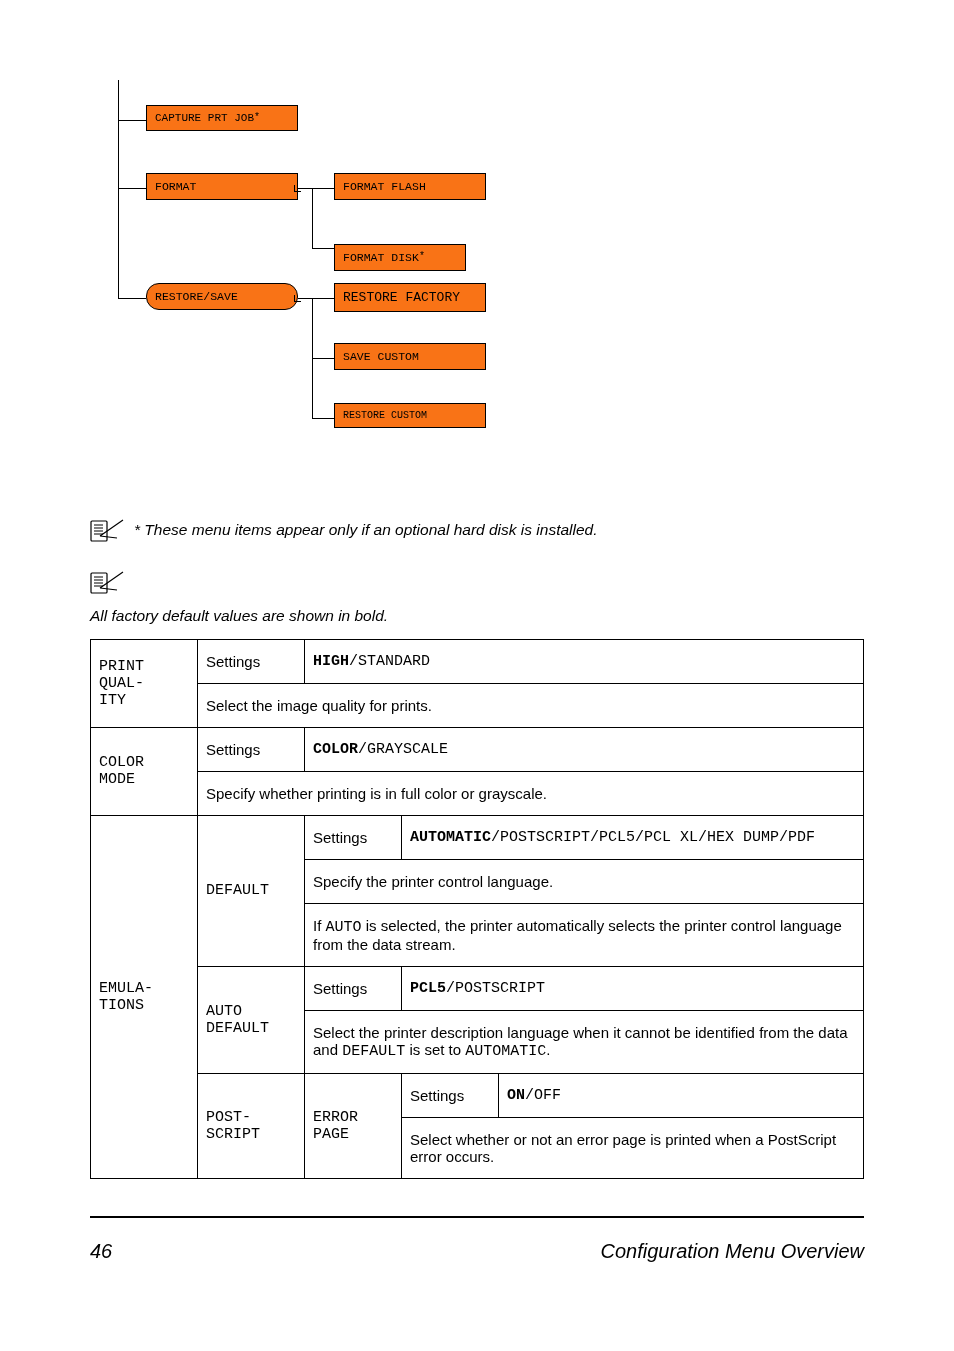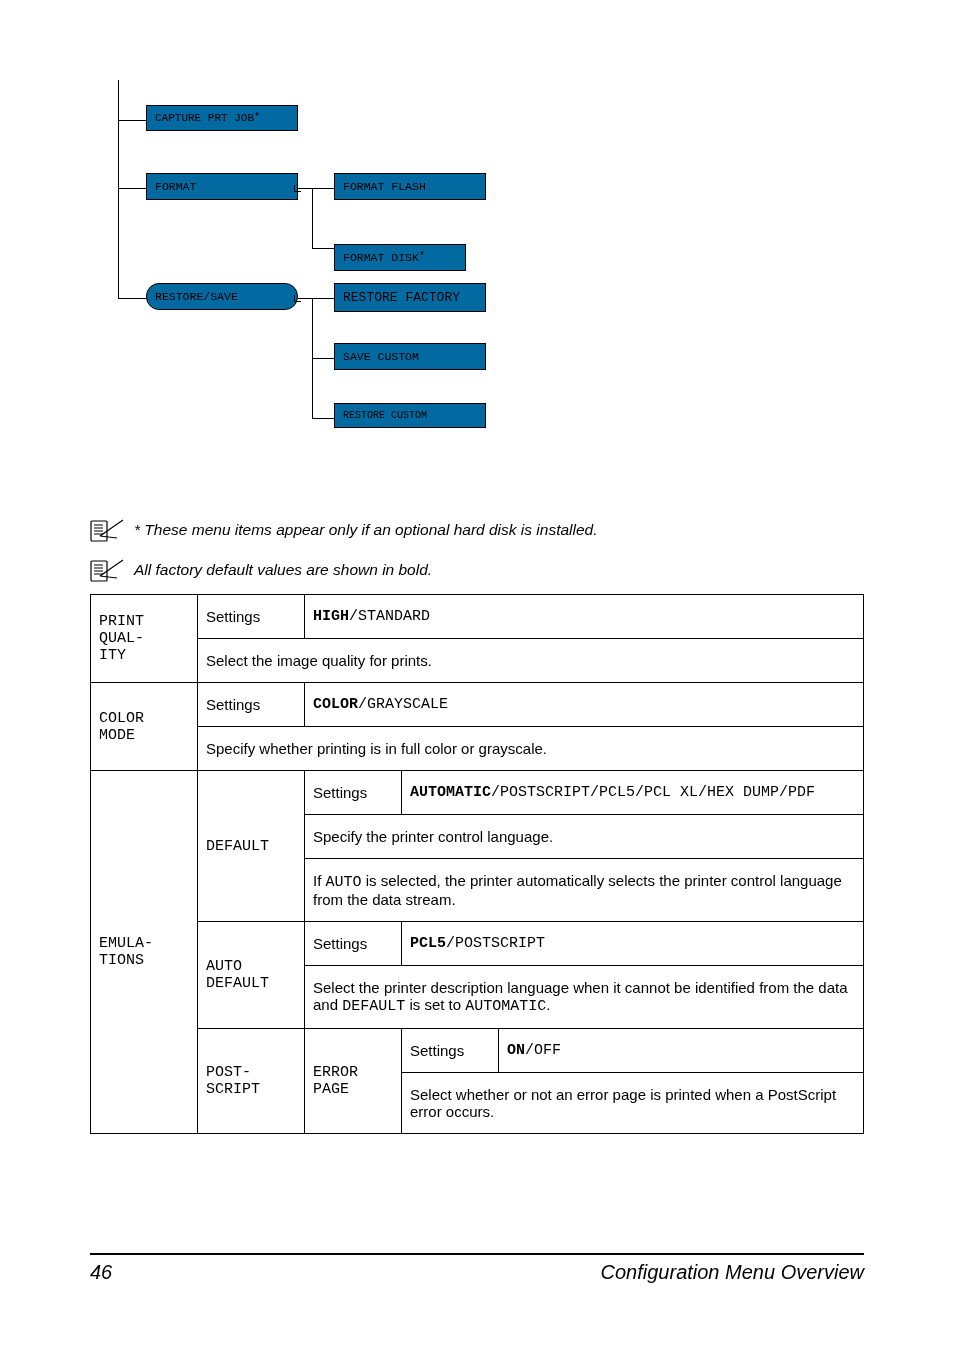--- a/index.html
+++ b/index.html
@@ -21,21 +21,21 @@
   
   .diagram {
     position: relative;
     height: 420px;
     margin-left: 20px;
     margin-top: 30px;
   }
   .dbox {
     position: absolute;
     border: 1.5px solid #000;
-    background: #0369a1;
+    background: #f97316;
     font-family: "Courier New", monospace;
     font-size: 11.5px;
     white-space: nowrap;
     padding: 6px 8px;
     box-sizing: border-box;
     display: flex;
     align-items: flex-start;
   }
   .tick {
     position: absolute;
@@ -96,25 +96,25 @@
     text-align: left;
     vertical-align: middle;
     font-weight: normal;
   }
   .mono { font-family: "Courier New", monospace; }
   .b { font-weight: bold; }
 
   
   .footer {
     position: absolute;
-    bottom: 67px;
+    bottom: 88px;
     left: 90px;
     right: 90px;
     border-top: 2px solid #000;
-    padding-top: 6px;
+    padding-top: 22px;
     display: flex;
     justify-content: space-between;
     font-style: italic;
     font-size: 20px;
   }
   .footer .page-num {
     font-style: italic;
   }
 </style>
 </head>
@@ -187,21 +187,21 @@
         <line x1="4" y1="13" x2="13" y2="13" stroke="#000" stroke-width="1"></line>
         <line x1="4" y1="16" x2="13" y2="16" stroke="#000" stroke-width="1"></line>
         <path d="M10 18 L33 2 M10 18 L27 20" stroke="#000" stroke-width="1.2" fill="none"></path>
       </svg>
     </span>
     <span class="txt">
       <span>* These menu items appear only if an optional hard disk is installed.</span><br>
     </span>
   </div>
 
-  <div class="note-row" style="margin-top:16px;">
+  <div class="note-row" style="margin-top:28px;flex-direction:column;">
     <span class="icon">
       <svg viewBox="0 0 34 24" width="34" height="24">
         <rect x="1" y="3" width="16" height="20" rx="1" fill="none" stroke="#000" stroke-width="1.2"></rect>
         <line x1="4" y1="7" x2="13" y2="7" stroke="#000" stroke-width="1"></line>
         <line x1="4" y1="10" x2="13" y2="10" stroke="#000" stroke-width="1"></line>
         <line x1="4" y1="13" x2="13" y2="13" stroke="#000" stroke-width="1"></line>
         <line x1="4" y1="16" x2="13" y2="16" stroke="#000" stroke-width="1"></line>
         <path d="M10 18 L33 2 M10 18 L27 20" stroke="#000" stroke-width="1.2" fill="none"></path>
       </svg>
     </span>

